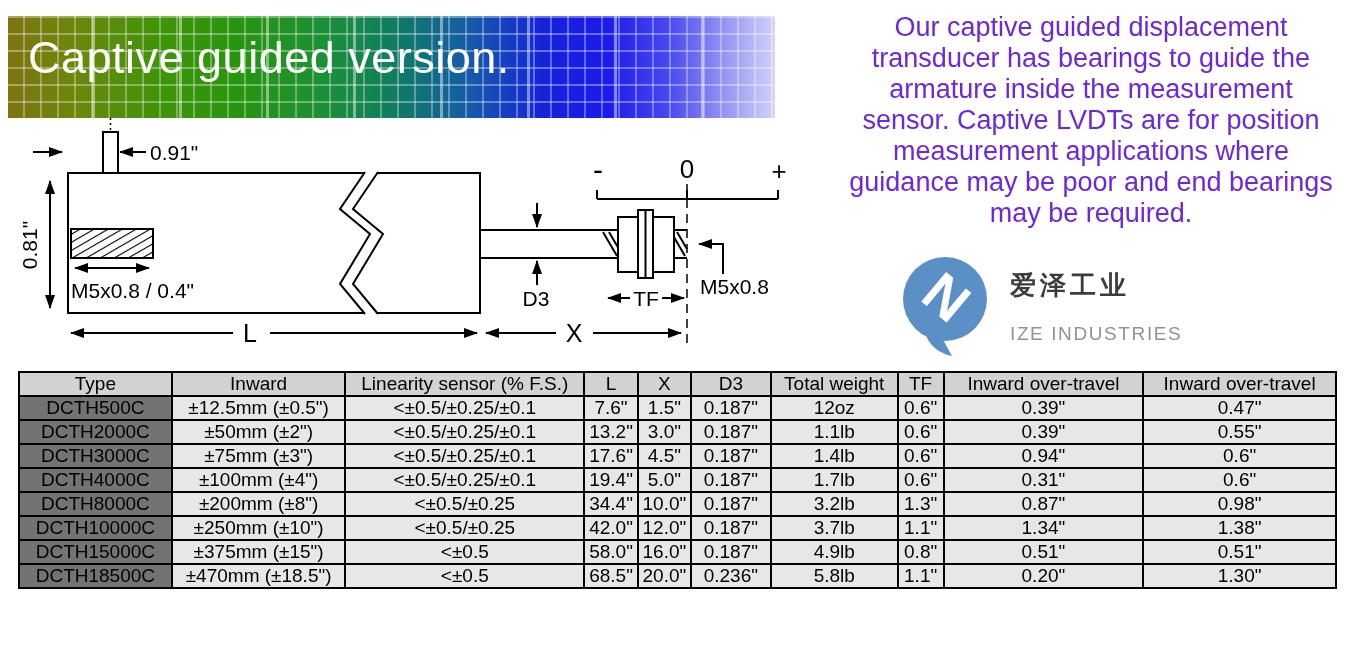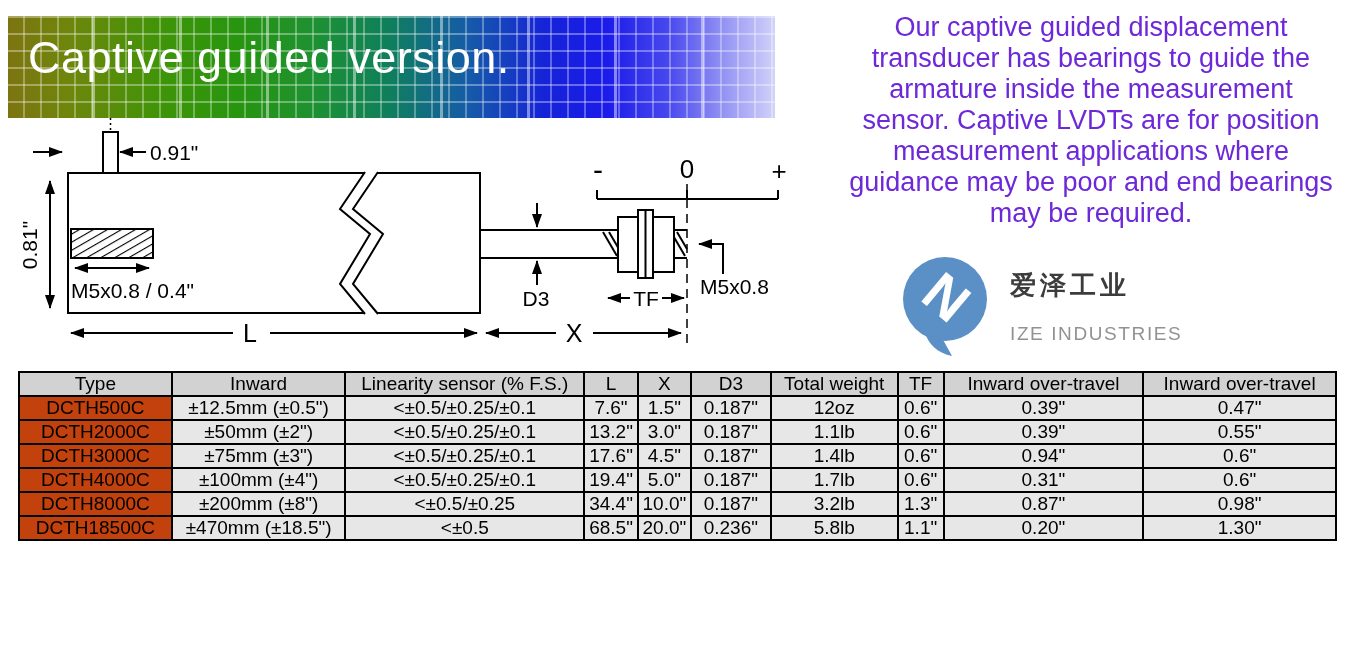--- a/index.html
+++ b/index.html
@@ -32,21 +32,21 @@
   .diagram{position:absolute;left:0;top:110px;}
   .diagram text{font-family:"Liberation Sans",sans-serif;fill:#000;}
 
   
   .spec-table{position:absolute;left:18px;top:371px;width:1319px;
     border-collapse:collapse;table-layout:fixed;font-size:19px;color:#000;}
   .spec-table th,.spec-table td{border:2px solid #000;text-align:center;
     padding:0 2px;height:22px;line-height:1.15;white-space:nowrap;overflow:hidden;}
   .spec-table th{background:#d2d2d2;font-weight:normal;}
   .spec-table td{background:#e7e7e7;}
-  .spec-table td.typecol{background:#c2410c;}
+  .spec-table td.typecol{background:#737373;}
 </style>
 </head>
 <body>
 
 <div class="page">
 
   <div class="banner">
     <div class="banner-title">Captive guided version.</div>
   </div>
 
@@ -222,20 +222,44 @@
           <td>&lt;±0.5/±0.25</td>
           <td>34.4"</td>
           <td>10.0"</td>
           <td>0.187"</td>
           <td>3.2lb</td>
           <td>1.3"</td>
           <td>0.87"</td>
           <td>0.98"</td>
         </tr>
         <tr>
+          <td class="typecol">DCTH10000C</td>
+          <td>±250mm (±10")</td>
+          <td>&lt;±0.5/±0.25</td>
+          <td>42.0"</td>
+          <td>12.0"</td>
+          <td>0.187"</td>
+          <td>3.7lb</td>
+          <td>1.1"</td>
+          <td>1.34"</td>
+          <td>1.38"</td>
+        </tr>
+        <tr>
+          <td class="typecol">DCTH15000C</td>
+          <td>±375mm (±15")</td>
+          <td>&lt;±0.5</td>
+          <td>58.0"</td>
+          <td>16.0"</td>
+          <td>0.187"</td>
+          <td>4.9lb</td>
+          <td>0.8"</td>
+          <td>0.51"</td>
+          <td>0.51"</td>
+        </tr>
+        <tr>
           <td class="typecol">DCTH18500C</td>
           <td>±470mm (±18.5")</td>
           <td>&lt;±0.5</td>
           <td>68.5"</td>
           <td>20.0"</td>
           <td>0.236"</td>
           <td>5.8lb</td>
           <td>1.1"</td>
           <td>0.20"</td>
           <td>1.30"</td>

